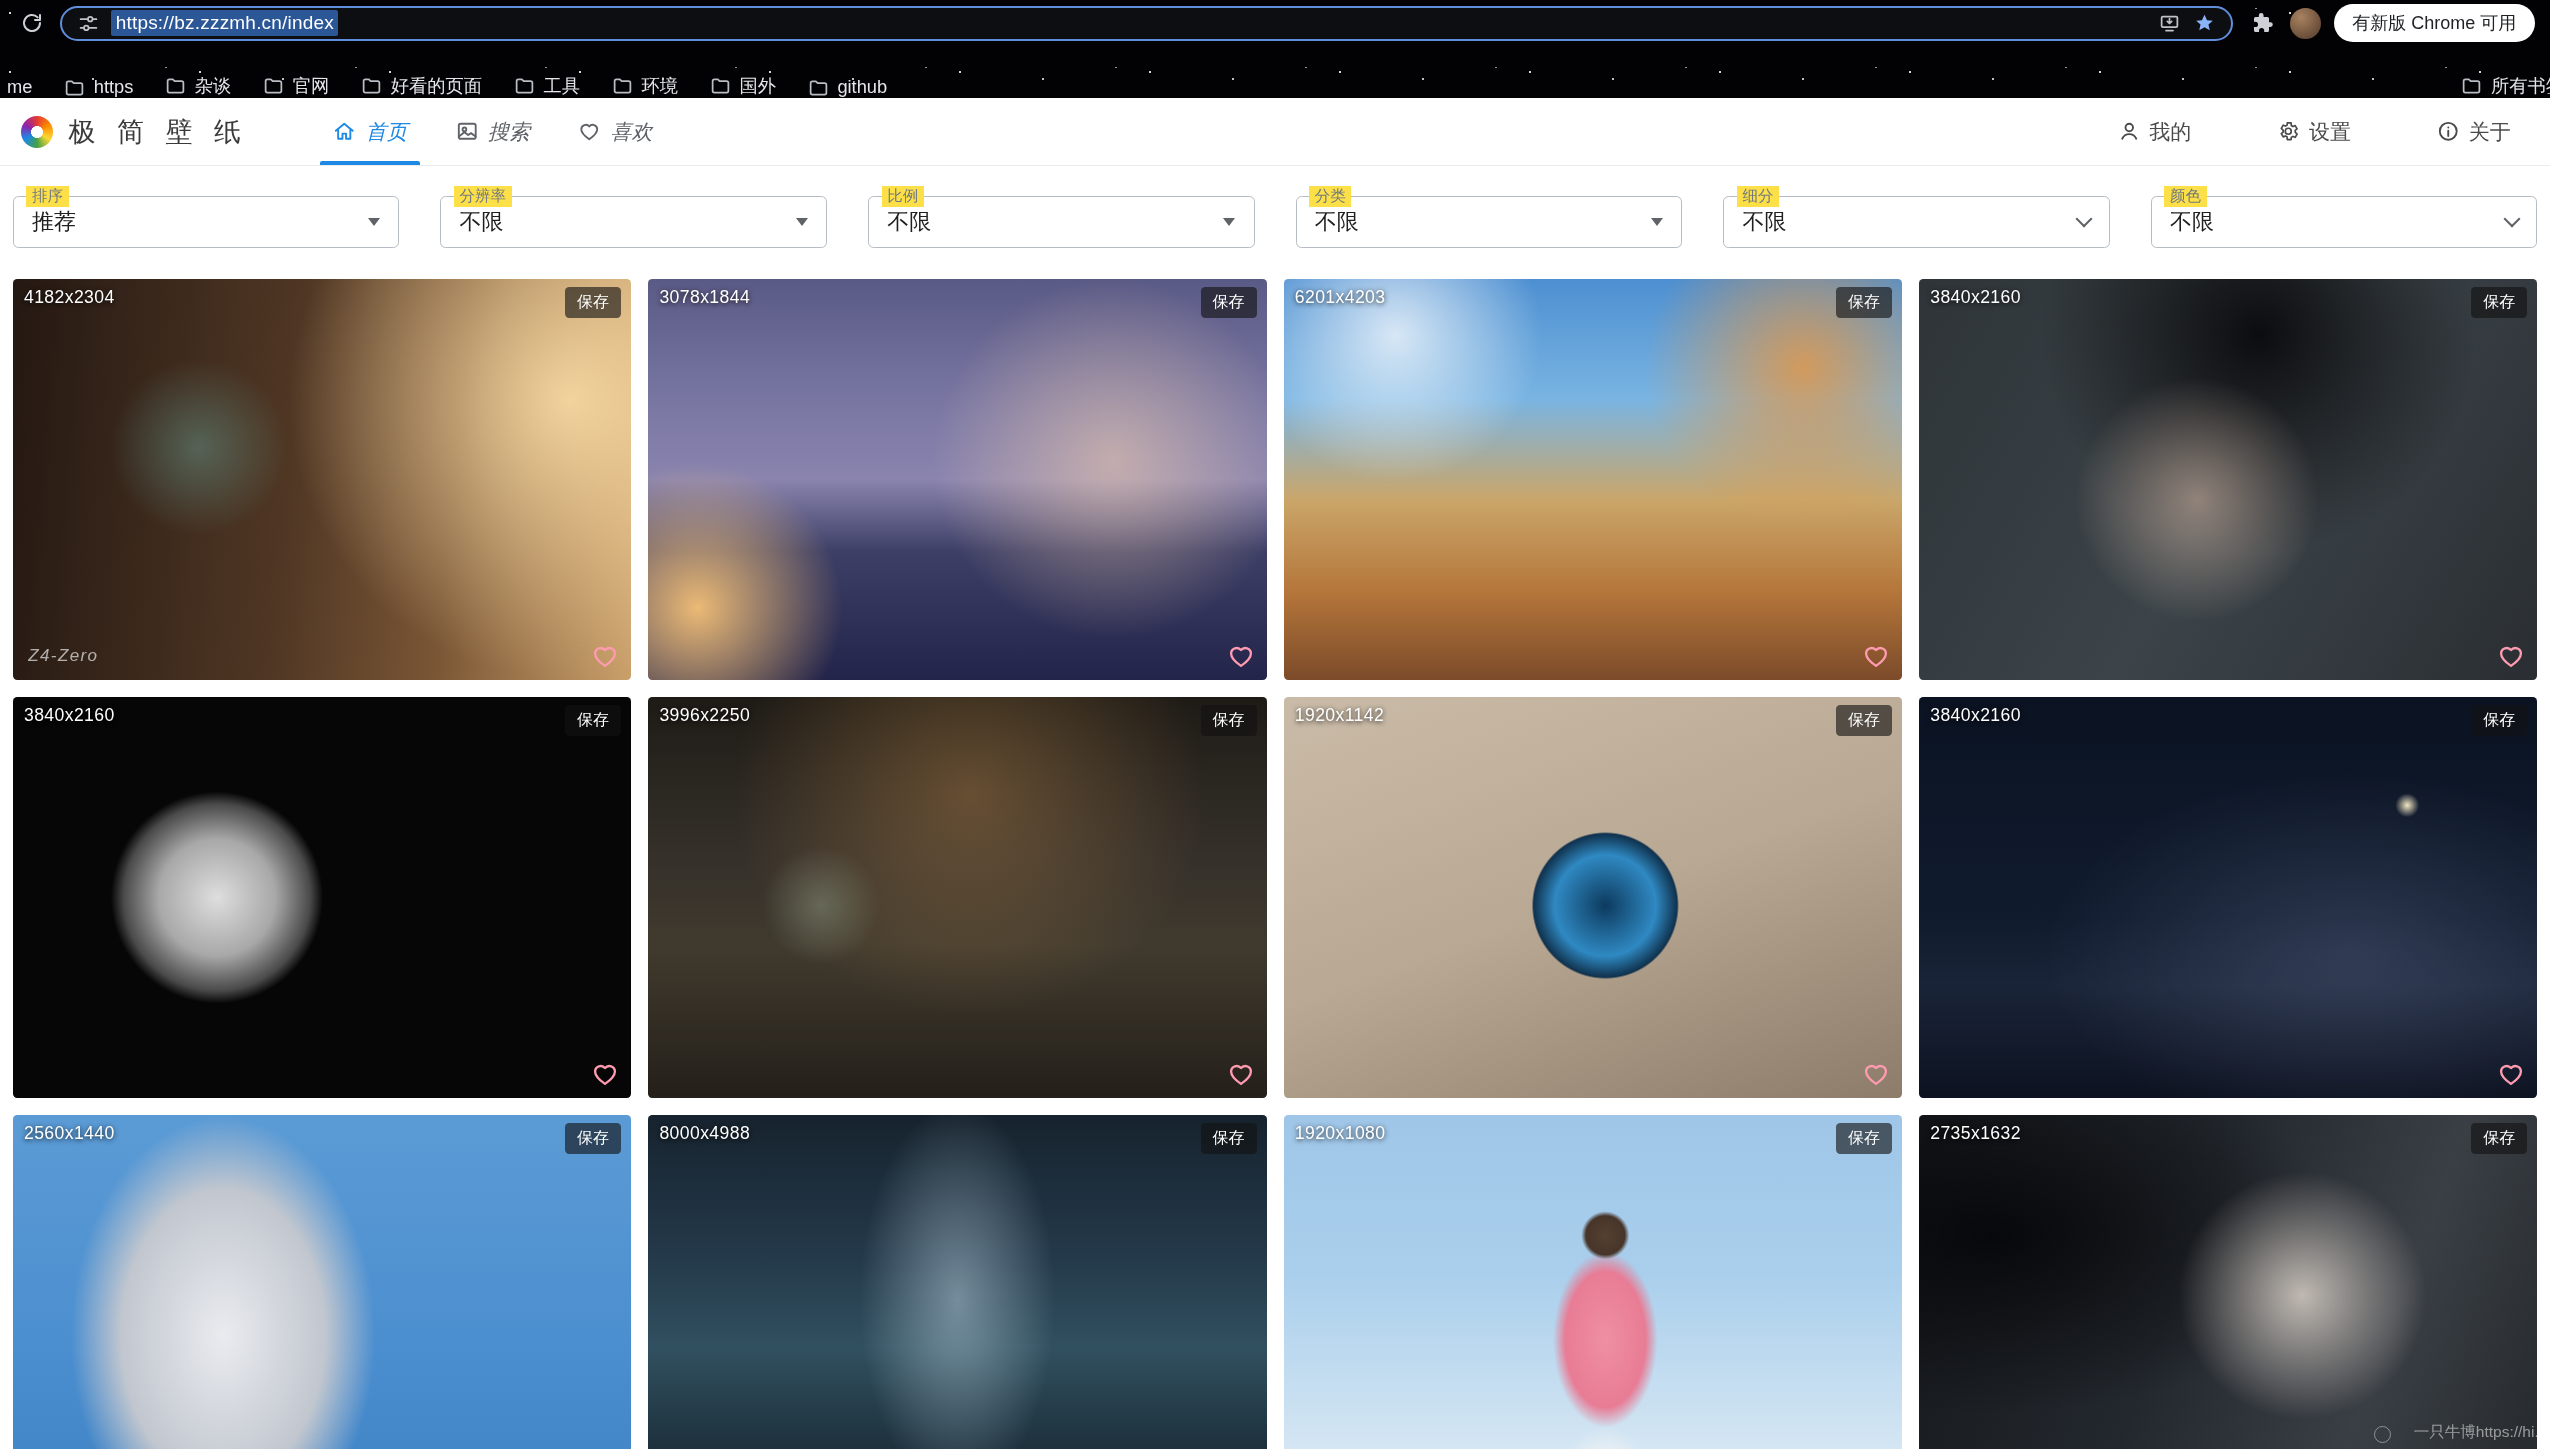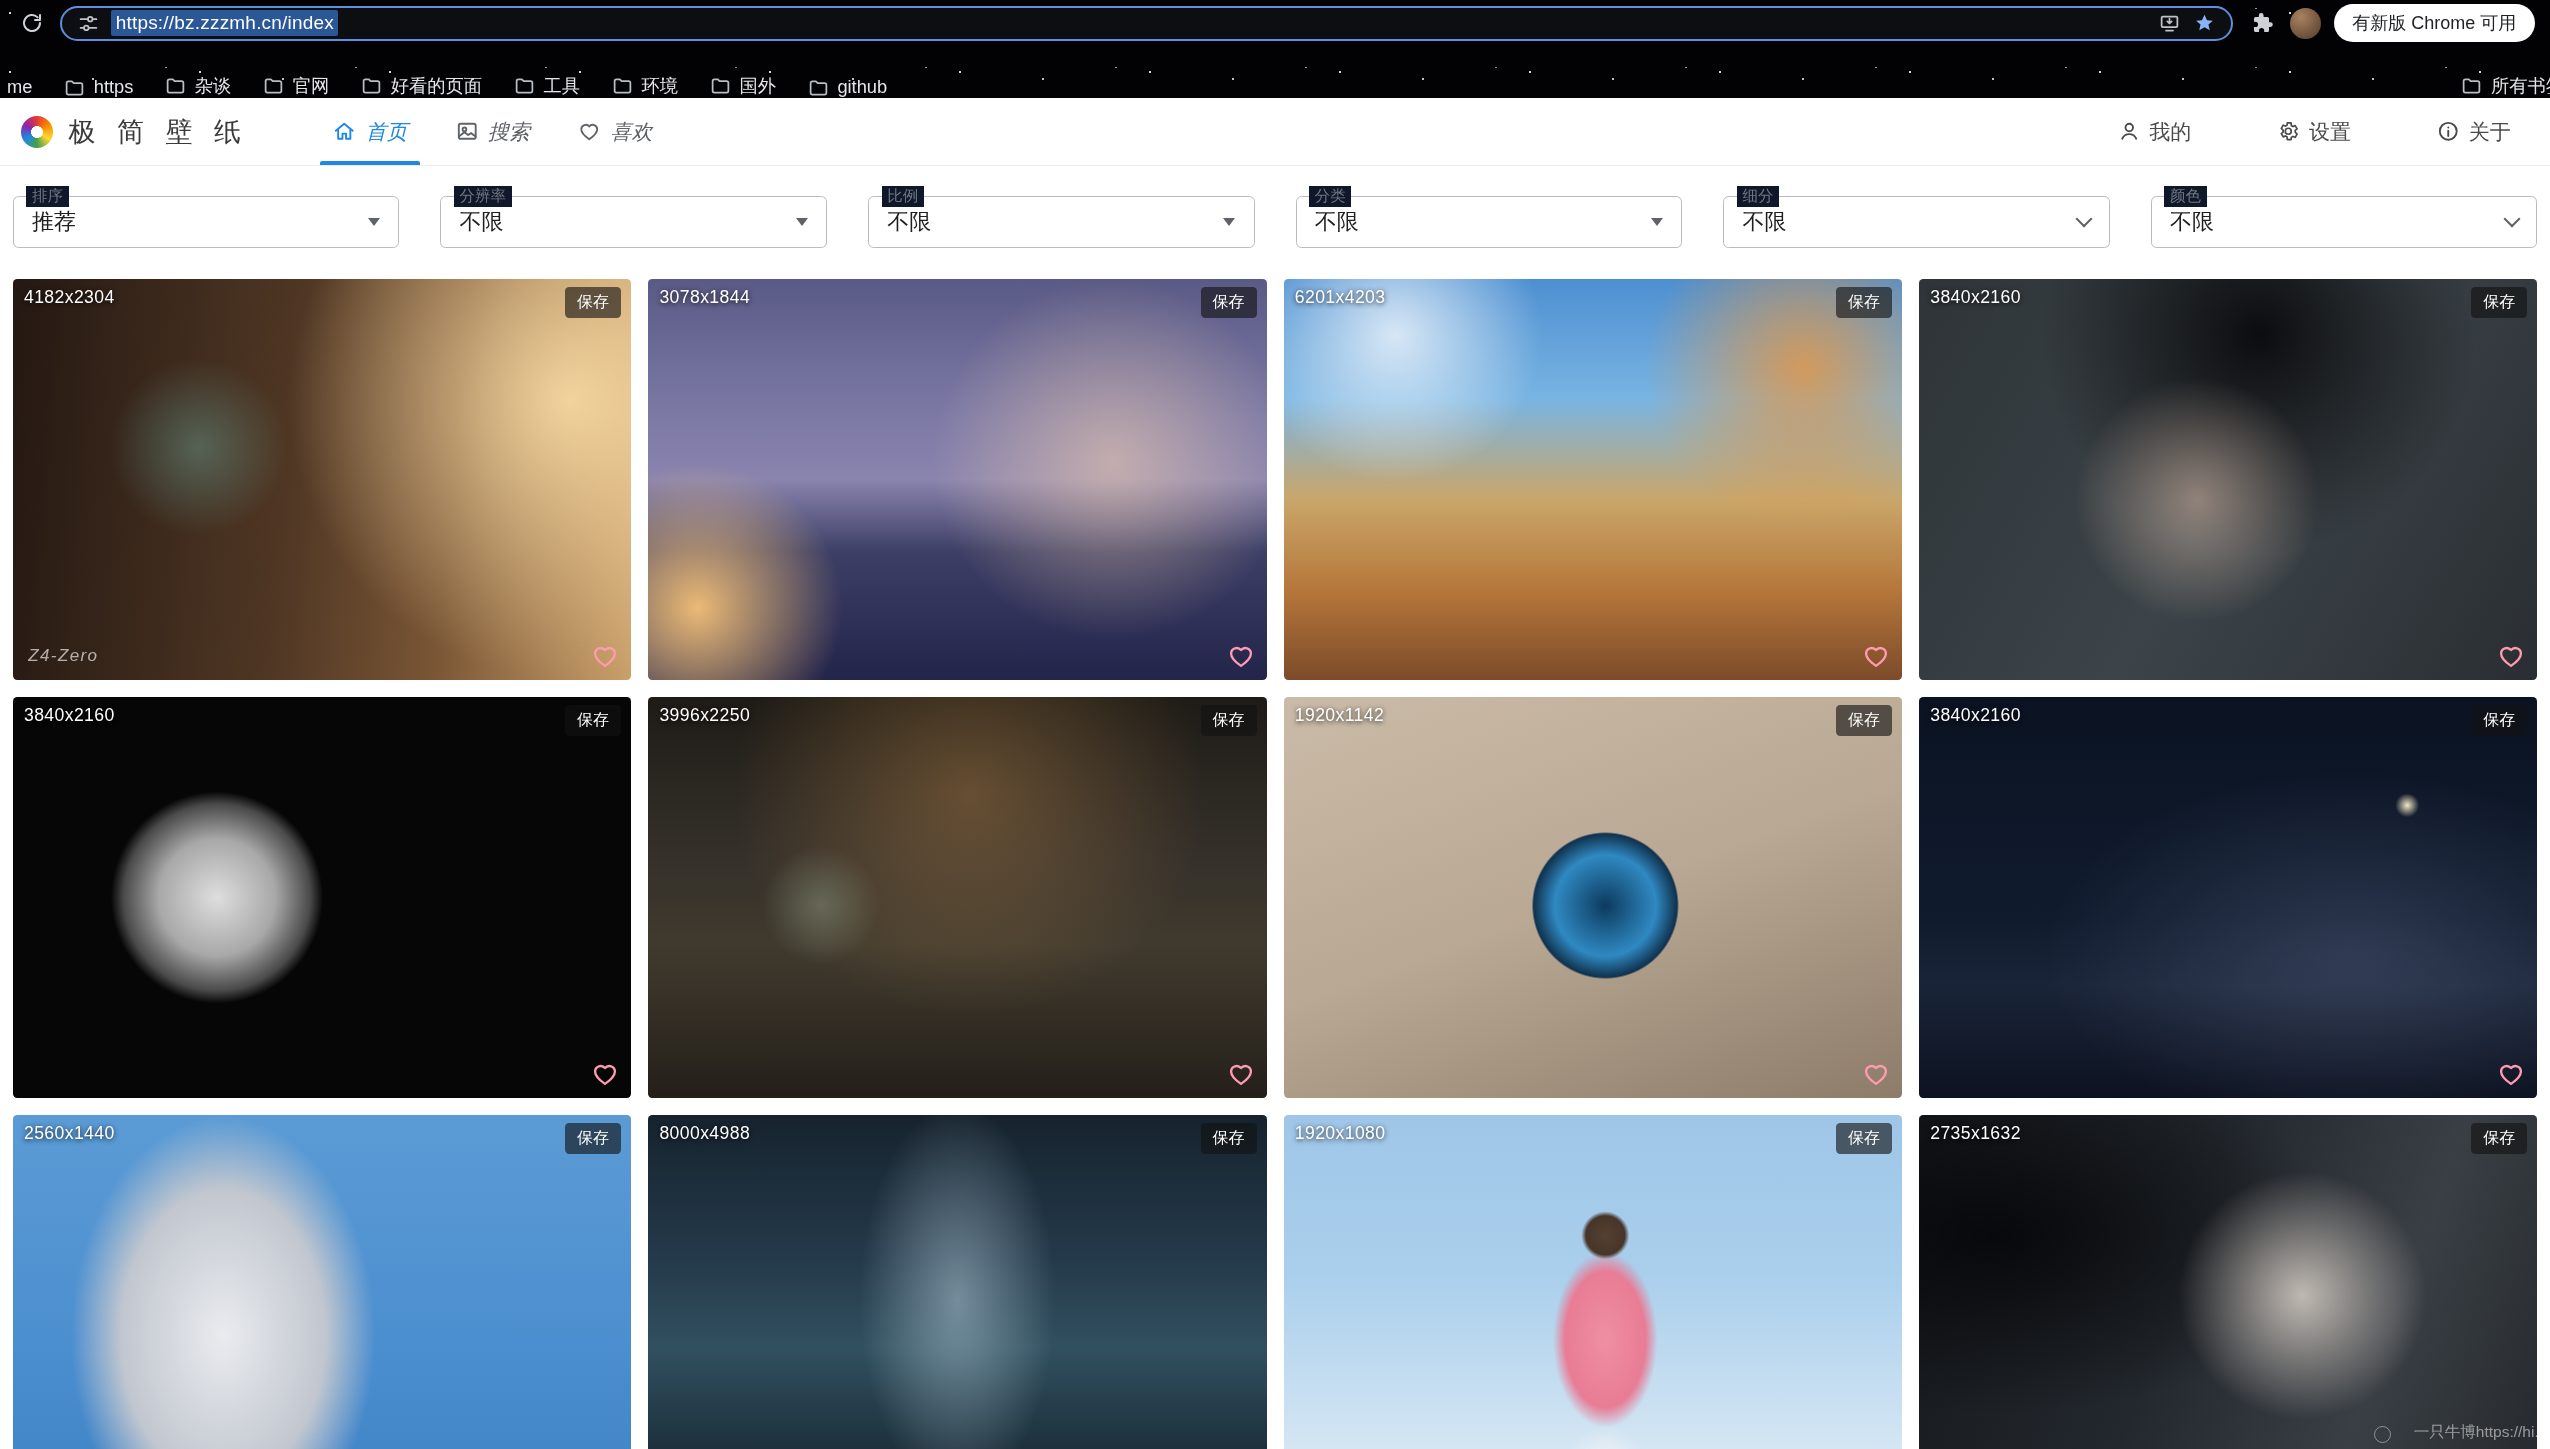--- a/index.html
+++ b/index.html
@@ -87,21 +87,21 @@
   .user-item { display: flex; align-items: center; gap: 9.2px; font-size: 21px; color: #4a4a4a; cursor: pointer; }
   .user-item svg { width: 22.5px; height: 22.5px; }
 
   
   .filters { display: flex; gap: 41px; padding: 30px 12.7px 0; }
   .filter {
     flex: 1; position: relative; height: 52px; border: 1.4px solid #b6bcc3; border-radius: 5.6px;
     display: flex; align-items: center; padding: 0 18.3px; background: #fff; cursor: pointer;
   }
   .filter-label {
-    position: absolute; top: -10.6px; left: 12.7px; background: #0f172a; padding: 0 5.6px;
+    position: absolute; top: -10.6px; left: 12.7px; background: #fde047; padding: 0 5.6px;
     font-size: 15.5px; color: #707880;
   }
   .filter-value { font-size: 22px; color: #1f1f1f; }
   .arrow-tri {
     margin-left: auto; width: 0; height: 0;
     border-left: 6.3px solid transparent; border-right: 6.3px solid transparent;
     border-top: 8.4px solid #5f6368;
   }
   .arrow-chev {
     margin-left: auto; width: 12px; height: 12px;

